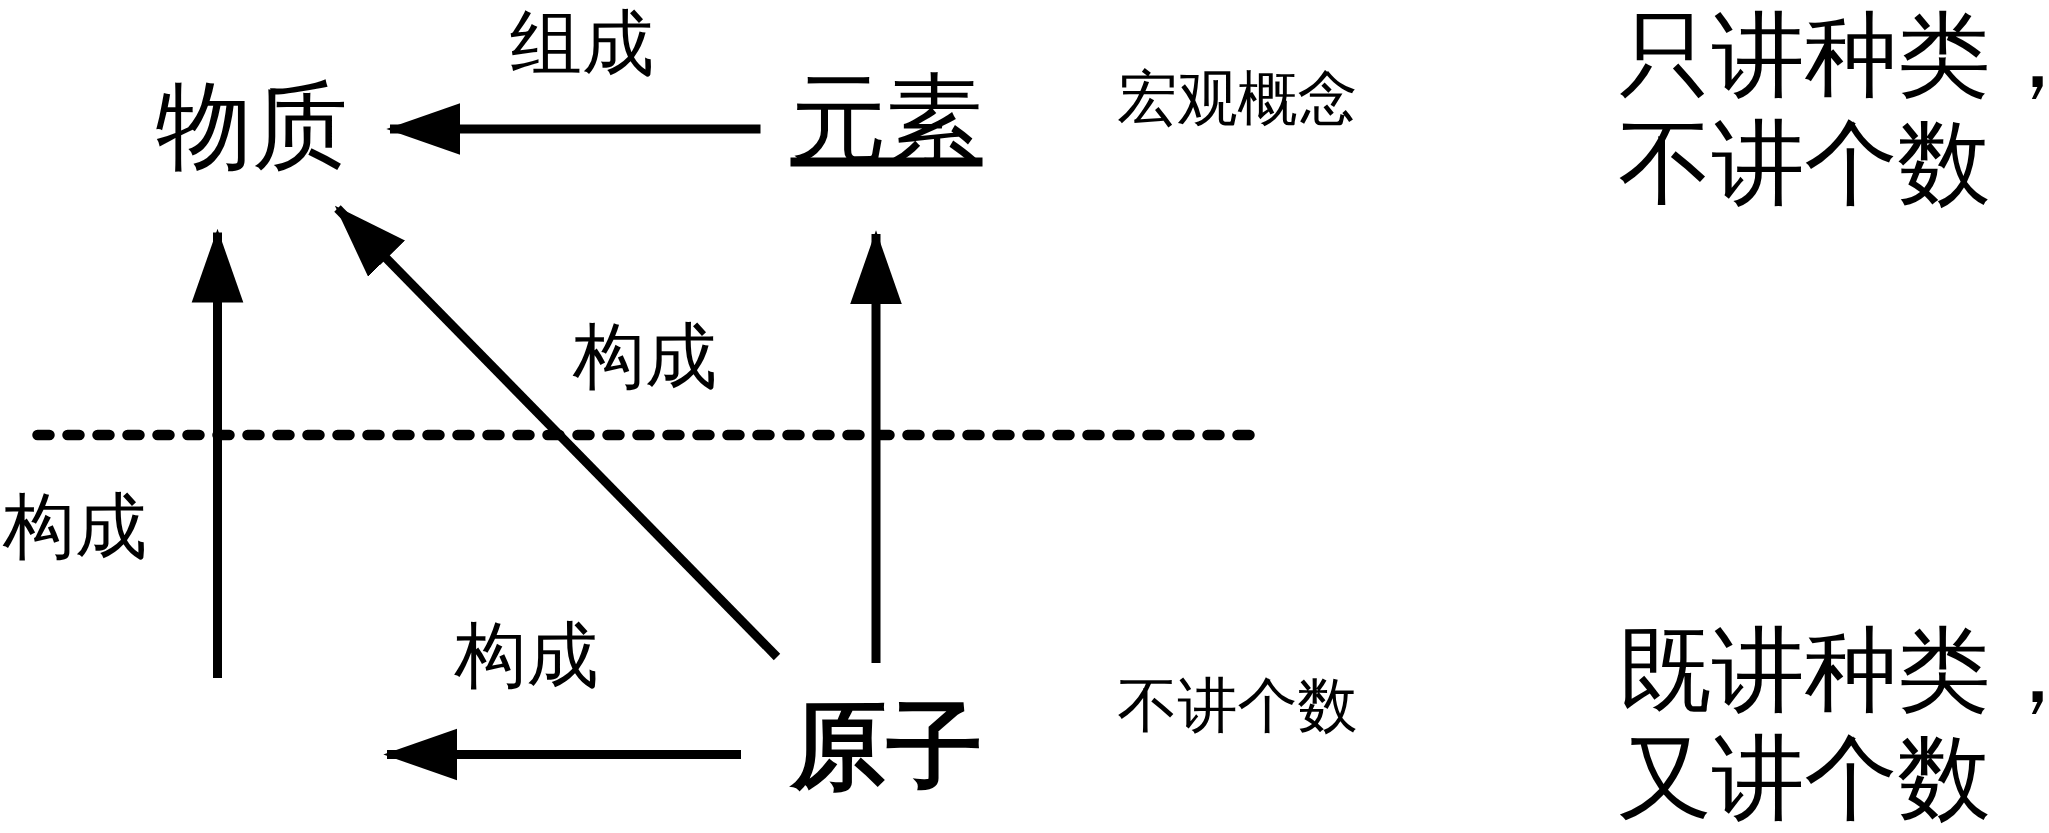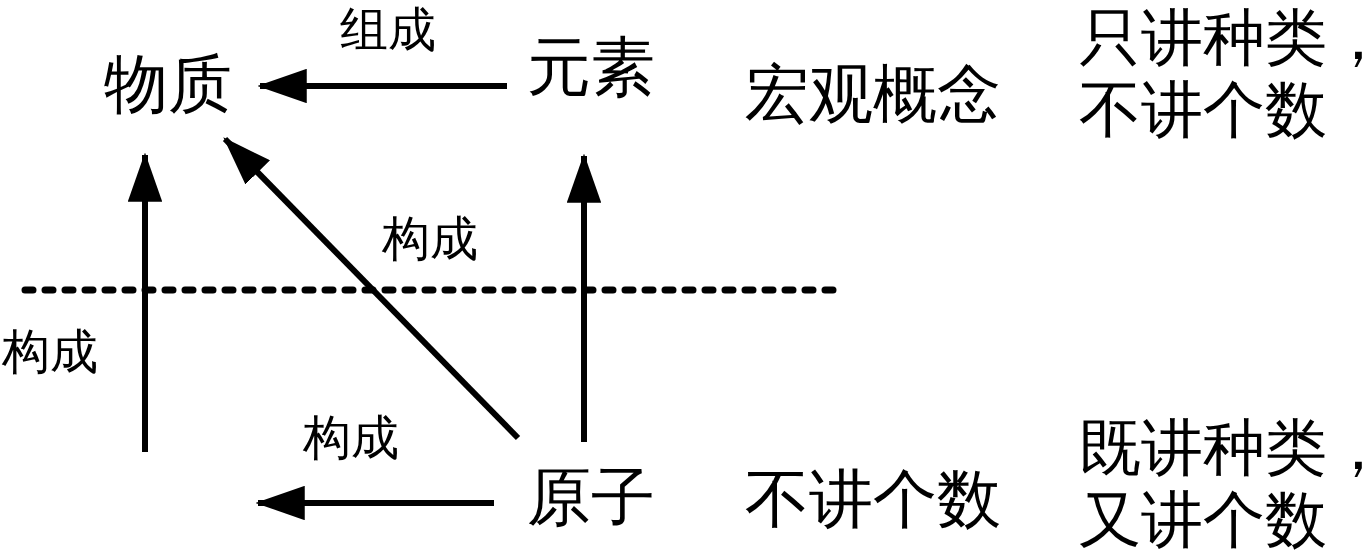--- a/index.html
+++ b/index.html
@@ -19,21 +19,21 @@
   }
   .t {
     position: absolute;
     line-height: 1;
     white-space: nowrap;
     color: #000000;
     font-family: "Liberation Serif", "DejaVu Serif", serif;
   }
   .node { font-size: 64px; }
   .edge-label { font-size: 48px; }
-  .annotation { font-size: 64px; margin-top: 17px; }
+  .annotation { font-size: 40px; }
   .note { font-size: 62px; line-height: 72px; }
   .note .note-line { line-height: 72px; }
 </style>
 </head>
 <body>
 
 <div class="stage">
 
   <svg class="wires" viewBox="0 0 1366 555" aria-hidden="true">
     <defs>
@@ -49,22 +49,22 @@
     <line x1="518" y1="438" x2="225" y2="139" stroke="#000000" stroke-width="6" marker-end="url(#ah)"></line>
 
     <line x1="584" y1="442" x2="584" y2="156" stroke="#000000" stroke-width="6" marker-end="url(#ah)"></line>
 
     <line x1="494" y1="503" x2="258" y2="503" stroke="#000000" stroke-width="6" marker-end="url(#ah)"></line>
 
     <line x1="25" y1="290" x2="845" y2="290" stroke="#000000" stroke-width="7" stroke-dasharray="8 12" stroke-linecap="round"></line>
   </svg>
 
   <div class="t node" style="left:104px; top:53px;">物质</div>
-  <div class="t node" style="left:527px; top:36px;">元素</div>
-  <div class="t node" style="left:527px; top:466px;">原子</div>
+  <div class="t node" style="left:527px; top:48px;text-decoration:underline;">元素</div>
+  <div class="t node" style="left:527px; top:466px;font-weight:bold;">原子</div>
 
   <div class="t edge-label" style="left:340px; top:6px;">组成</div>
   <div class="t edge-label" style="left:382px; top:215px;">构成</div>
   <div class="t edge-label" style="left:2px; top:328px;">构成</div>
   <div class="t edge-label" style="left:303px; top:414px;">构成</div>
 
   <div class="t annotation" style="left:745px; top:46px;">宏观概念</div>
   <div class="t annotation" style="left:745px; top:451px;">不讲个数</div>
 
   <div class="t note" style="left:1079px; top:2px;">

